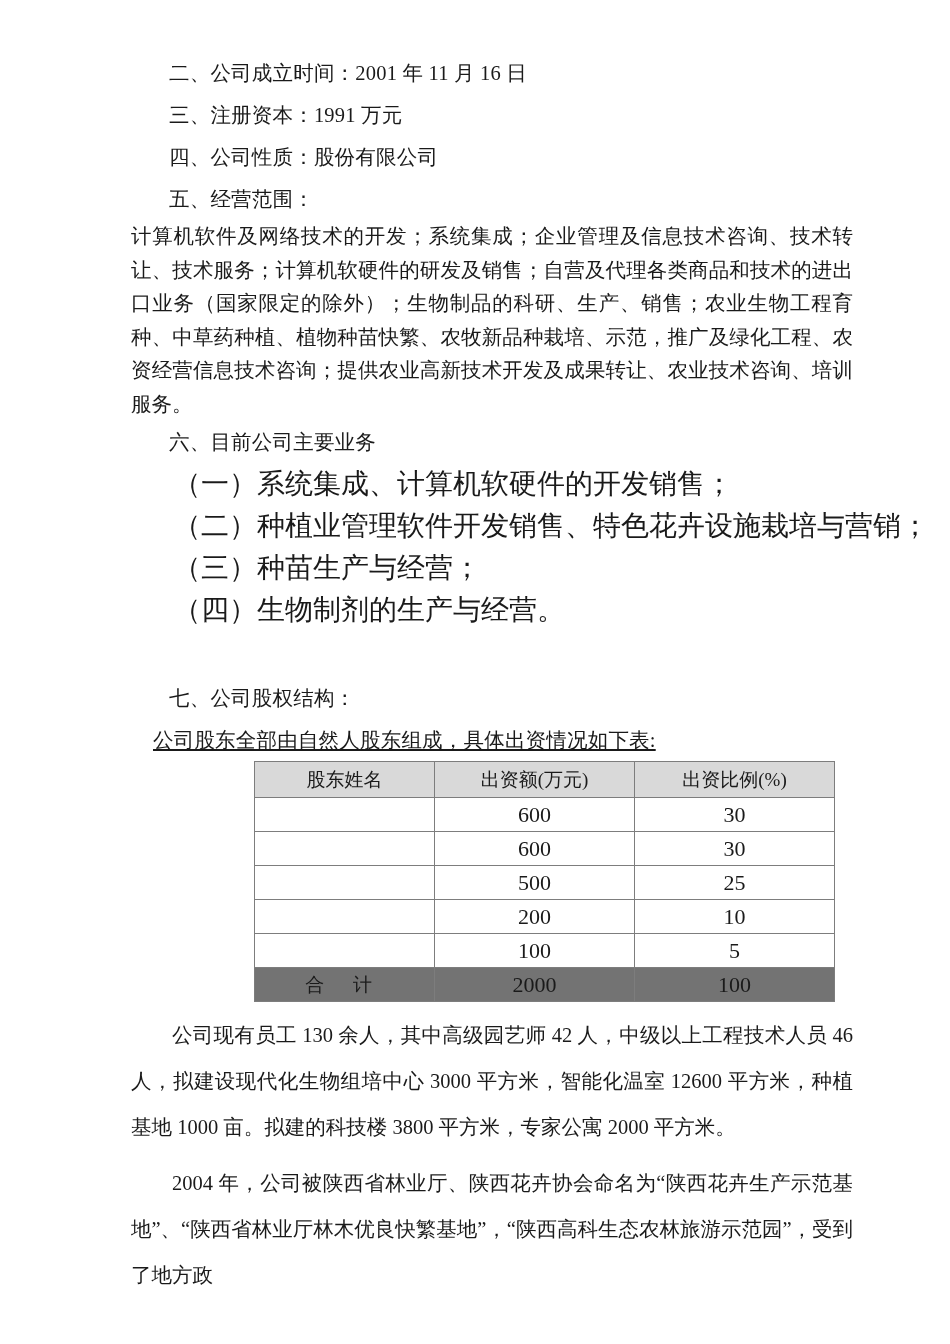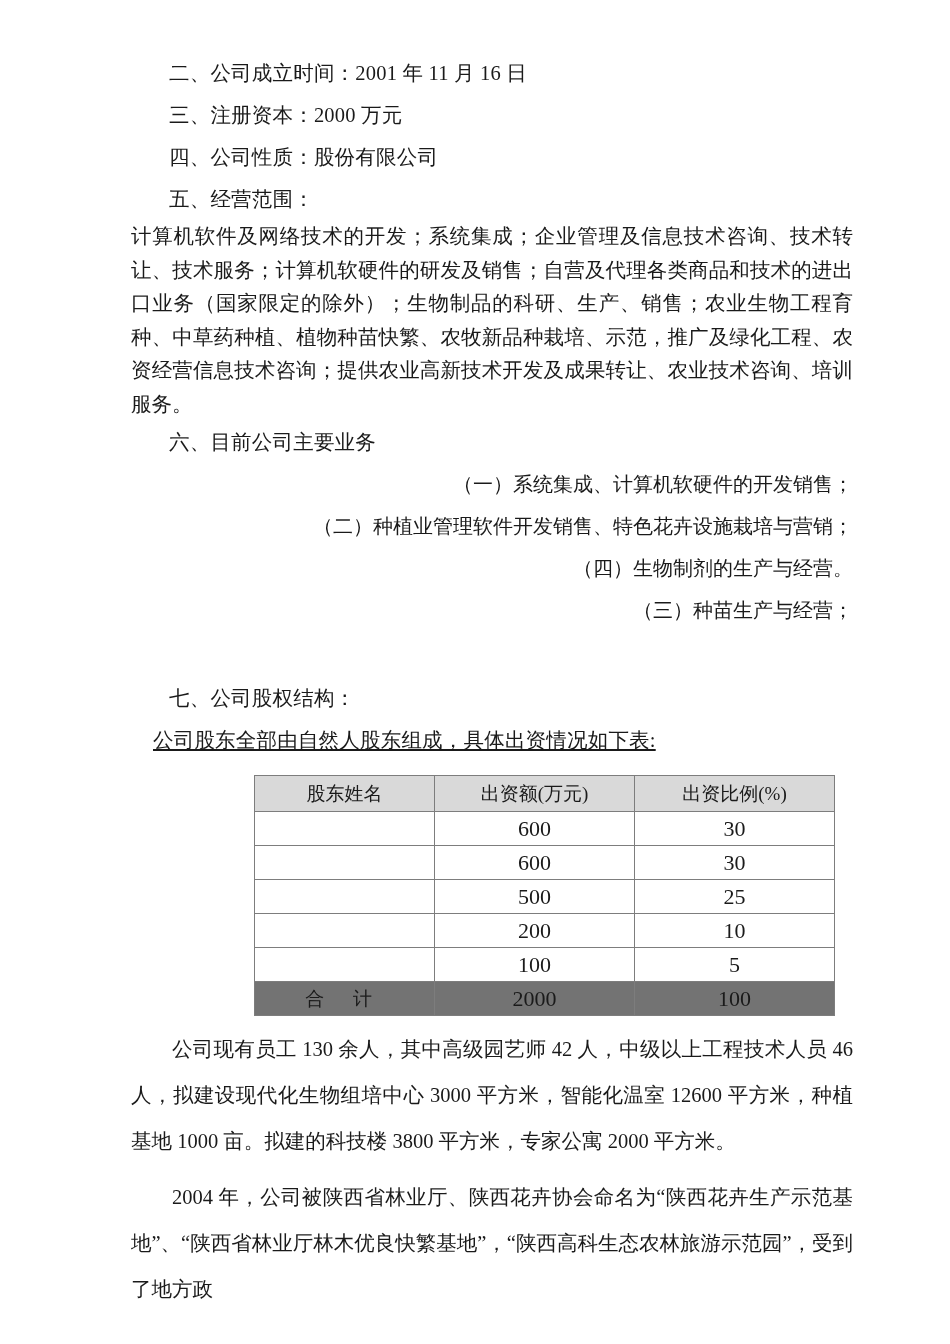--- a/index.html
+++ b/index.html
@@ -38,40 +38,39 @@
     white-space: nowrap;
   }
   .para {
     font-size: 20.5px;
     line-height: 33.5px;
     text-align: justify;
     text-justify: inter-ideograph;
     letter-spacing: 0.05px;
   }
   .sub-item {
-    font-size: 20px;
+    font-size: 28px;
     line-height: 42px;
     text-indent: 42px;
     white-space: nowrap;
-    text-align: right;
   }
   .body-para {
     font-size: 20.5px;
     line-height: 46px;
     text-align: justify;
     text-justify: inter-ideograph;
     text-indent: 41px;
   }
 
   .spacer-lg { height: 46px; }
   .spacer-sm { height: 10px; }
 
   
   .table-wrap {
-    margin-top: 14px;
+    margin-top: 0;
     margin-left: 95px;
     width: 565px;
     padding-left: 28px;
   }
   table.shareholders {
     border-collapse: collapse;
     width: 565px;
     table-layout: fixed;
     font-size: 19px;
   }
@@ -99,34 +98,34 @@
   .num { font-size: 22px; }
 </style>
 </head>
 <body>
 
 <div class="page">
   <div class="content">
 
     <div class="heading-line">二、公司成立时间：2001 年 11 月 16 日</div>
 
-    <div class="heading-line">三、注册资本：2000 万元</div>
+    <div class="heading-line">三、注册资本：1991 万元</div>
 
     <div class="heading-line">四、公司性质：股份有限公司</div>
 
     <div class="heading-line">五、经营范围：</div>
 
     <div class="para">计算机软件及网络技术的开发；系统集成；企业管理及信息技术咨询、技术转让、技术服务；计算机软硬件的研发及销售；自营及代理各类商品和技术的进出口业务（国家限定的除外）；生物制品的科研、生产、销售；农业生物工程育种、中草药种植、植物种苗快繁、农牧新品种栽培、示范，推广及绿化工程、农资经营信息技术咨询；提供农业高新技术开发及成果转让、农业技术咨询、培训服务。</div>
 
     <div class="heading-line">六、目前公司主要业务</div>
 
     <div class="sub-item">（一）系统集成、计算机软硬件的开发销售；</div>
     <div class="sub-item">（二）种植业管理软件开发销售、特色花卉设施栽培与营销；</div>
+    <div class="sub-item">（三）种苗生产与经营；</div>
     <div class="sub-item">（四）生物制剂的生产与经营。</div>
-    <div class="sub-item">（三）种苗生产与经营；</div>
 
     <div class="spacer-lg"></div>
 
     <div class="heading-line">七、公司股权结构：</div>
 
     <div class="heading-line" style="text-indent:22px;text-decoration:underline;">公司股东全部由自然人股东组成，具体出资情况如下表:</div>
 
     <div class="table-wrap">
       <table class="shareholders">
         <thead>

